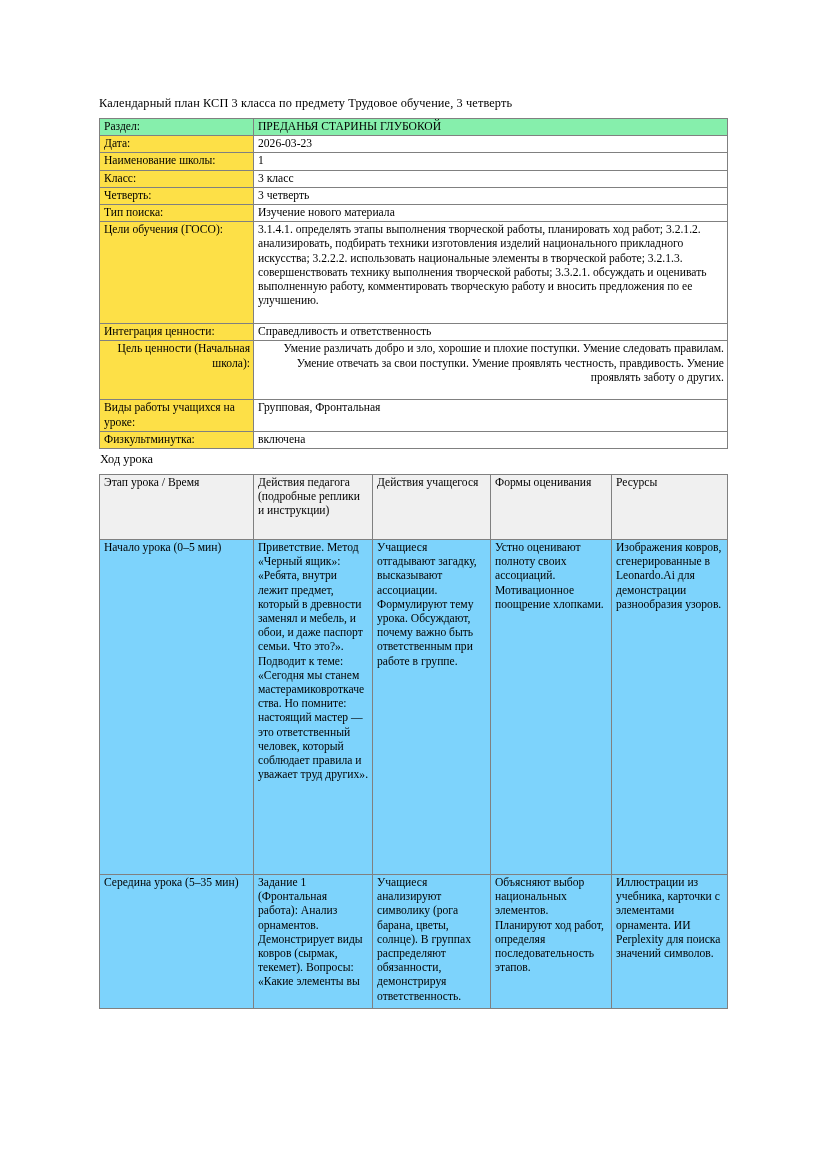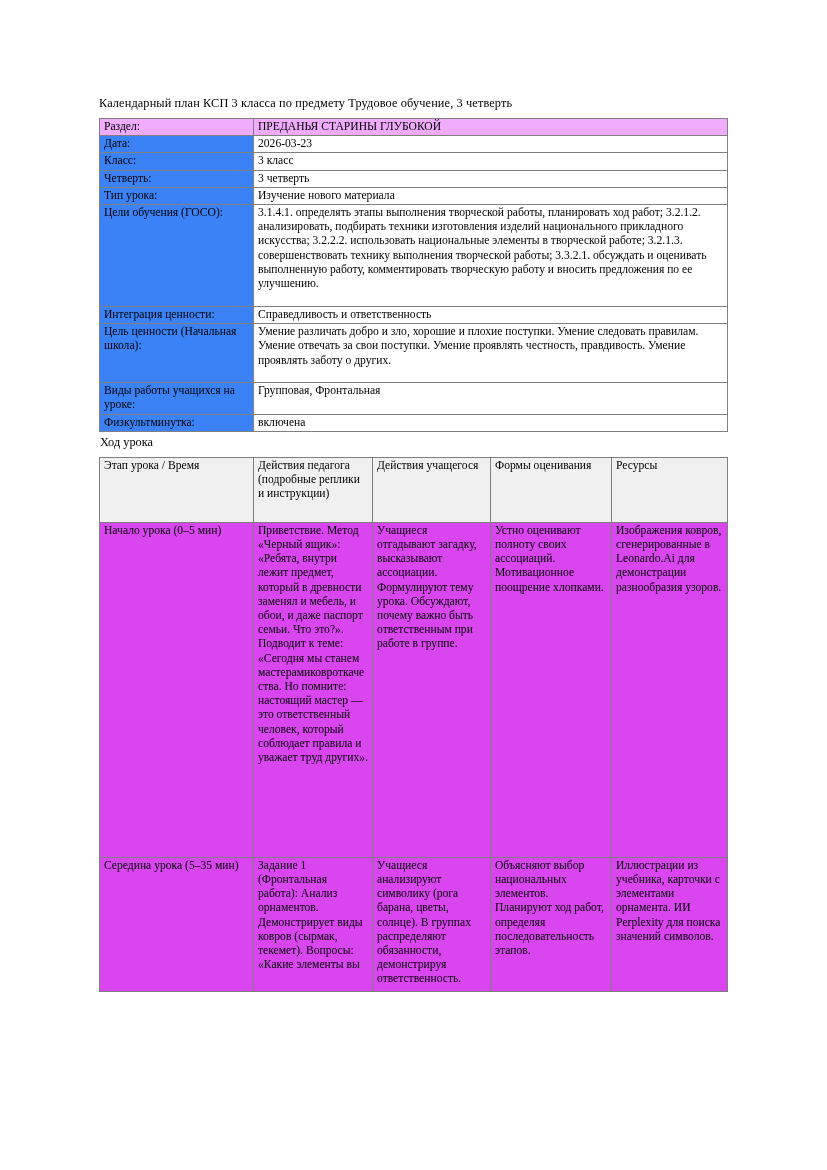--- a/index.html
+++ b/index.html
@@ -47,49 +47,49 @@
     padding: 1px 3px 1px 4px;
     text-align: left;
     font-weight: normal;
     word-wrap: break-word;
     overflow-wrap: break-word;
     hyphens: none;
   }
   
   .info-table td.label {
     width: 154px;
-    background: #3b82f6;
+    background: #fde047;
   }
   .info-table td.value {
     background: #ffffff;
   }
   .info-table tr.first td {
-    background: #f0abfc;
+    background: #86efac;
   }
   
   .info-table td { height: 14px; }
   .r-goals td { height: 99px; }
-  .r-valuegoal td { height: 56px; }
+  .r-valuegoal td { height: 56px; text-align: right; }
   .r-worktypes td { height: 28px; }
   .r-valuename td { height: 14px; }
 
   
   .flow-table { margin-top: 0; }
   .flow-table col.c1 { width: 154px; }
   .flow-table col.c2 { width: 119px; }
   .flow-table col.c3 { width: 118px; }
   .flow-table col.c4 { width: 121px; }
   .flow-table col.c5 { width: 116px; }
   .flow-table thead td {
     background: #f0f0f0;
     height: 62px;
   }
   .flow-table tbody tr.row1 td { height: 332px; }
   .flow-table tbody tr.row2 td { height: 131px; }
-  .flow-table tbody td { background: #d946ef; }
+  .flow-table tbody td { background: #7dd3fc; }
 </style>
 </head>
 <body>
 
 <div class="page">
 
   <p class="doc-title">Календарный план КСП 3 класса по предмету Трудовое обучение, 3 четверть</p>
 
   <table class="info-table">
     <colgroup>
@@ -98,30 +98,34 @@
       </colgroup>
     <tbody>
       <tr class="first r-section">
         <td class="label">Раздел:</td>
         <td class="value">ПРЕДАНЬЯ СТАРИНЫ ГЛУБОКОЙ</td>
       </tr>
       <tr class="r-date">
         <td class="label">Дата:</td>
         <td class="value">2026-03-23</td>
       </tr>
+      <tr class="r-school">
+        <td class="label">Наименование школы:</td>
+        <td class="value">1</td>
+      </tr>
       <tr class="r-grade">
         <td class="label">Класс:</td>
         <td class="value">3 класс</td>
       </tr>
       <tr class="r-quarter">
         <td class="label">Четверть:</td>
         <td class="value">3 четверть</td>
       </tr>
       <tr class="r-lessontype">
-        <td class="label">Тип урока:</td>
+        <td class="label">Тип поиска:</td>
         <td class="value">Изучение нового материала</td>
       </tr>
       <tr class="r-goals">
         <td class="label">Цели обучения (ГОСО):</td>
         <td class="value">3.1.4.1. определять этапы выполнения творческой работы, планировать ход работ; 3.2.1.2. анализировать, подбирать техники изготовления изделий национального прикладного искусства; 3.2.2.2. использовать национальные элементы в творческой работе; 3.2.1.3. совершенствовать технику выполнения творческой работы; 3.3.2.1. обсуждать и оценивать выполненную работу, комментировать творческую работу и вносить предложения по ее улучшению.</td>
       </tr>
       <tr class="r-valuename">
         <td class="label">Интеграция ценности:</td>
         <td class="value">Справедливость и ответственность</td>
       </tr>

